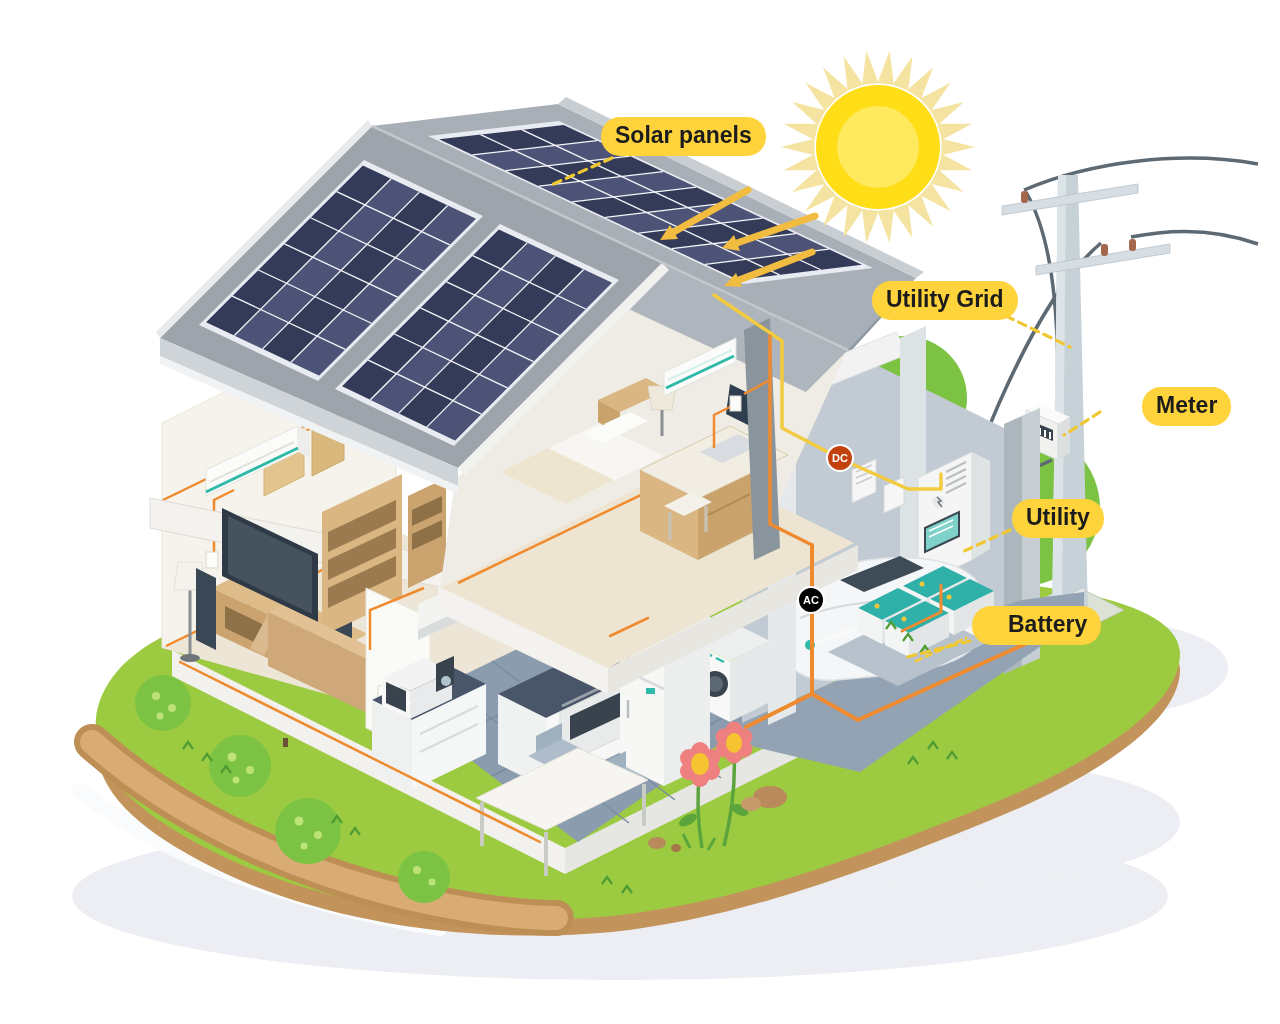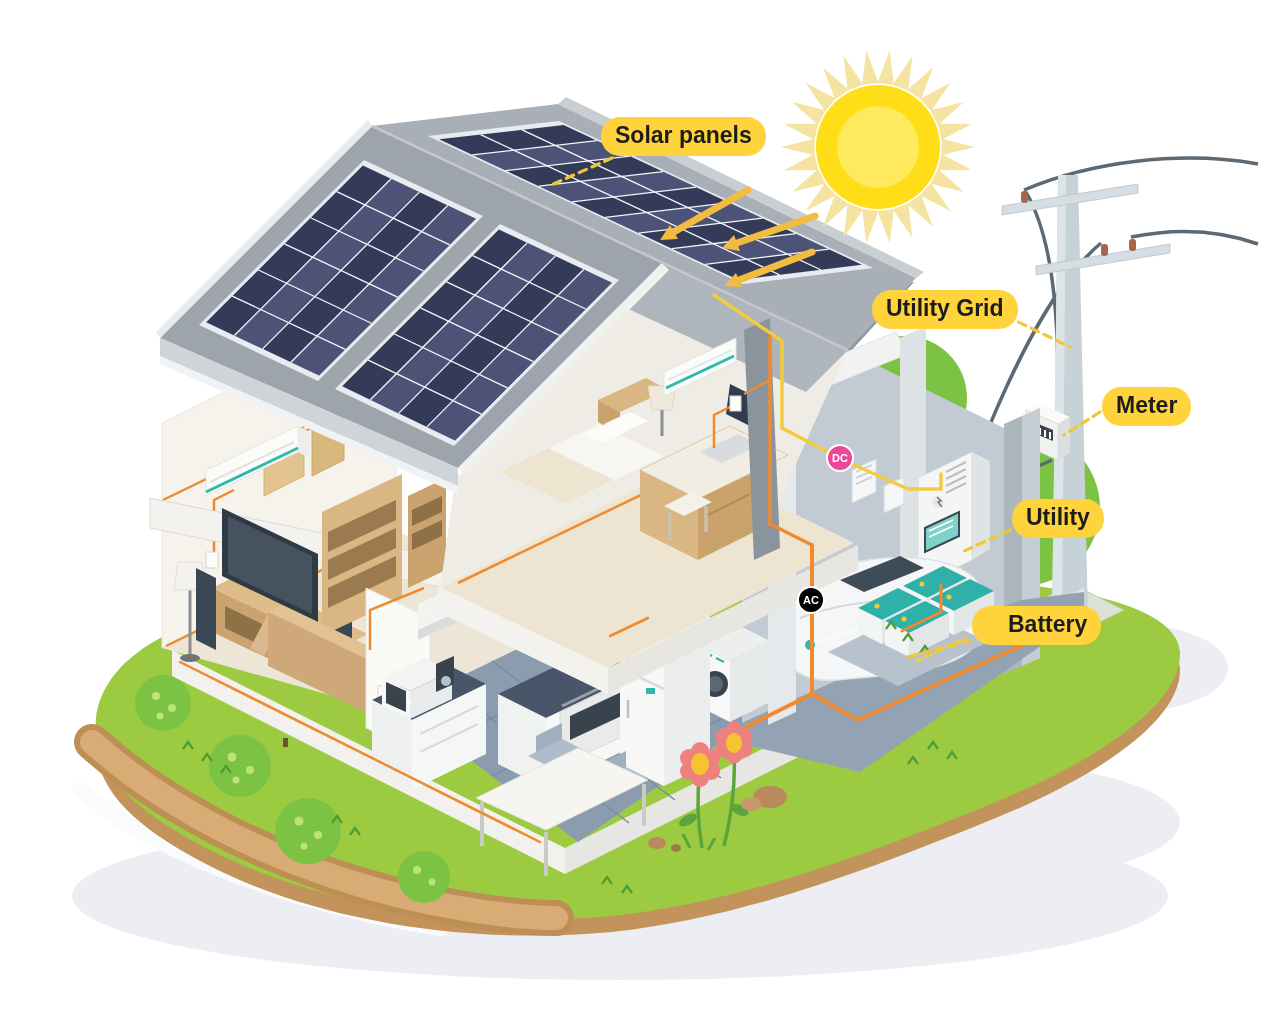--- a/index.html
+++ b/index.html
@@ -2,28 +2,28 @@
 <html><head>
 <meta charset="utf-8">
 <style>
   html,body{margin:0;padding:0;background:#fff;}
   .stage{position:relative;width:1280px;height:1024px;background:#fff;overflow:hidden;
          font-family:"Liberation Sans",sans-serif;}
   .stage svg{position:absolute;left:0;top:0;}
   .lbl{position:absolute;background:#FFD33B;color:#1C1C1C;font:700 23px "Liberation Sans",sans-serif;
        padding:5px 14px 7px;border-radius:19px;white-space:nowrap;z-index:5;}
   #lbl-solar{left:601px;top:117px;}
-  #lbl-grid{left:872px;top:290px;}
-  #lbl-meter{left:1102px;top:387px;}
+  #lbl-grid{left:872px;top:281px;}
+  #lbl-meter{left:1142px;top:387px;}
   #lbl-inverter{left:1012px;top:499px;}
   #lbl-battery{left:972px;top:606px;padding-left:36px;}
   .badge{position:absolute;width:28px;height:28px;border-radius:50%;border:2px solid #fff;
          color:#fff;font:700 11px "Liberation Sans",sans-serif;display:flex;align-items:center;
          justify-content:center;box-sizing:border-box;z-index:4;}
-  #badge-dc{left:826px;top:444px;background:#ec4899;}
+  #badge-dc{left:826px;top:444px;background:#c2410c;}
   #badge-ac{left:797px;top:586px;background:#000000;}
 </style>
 </head>
 <body>
 
 <div class="stage">
 <svg width="1280" height="1024" viewBox="0 0 1280 1024">
 
   <g>
     <ellipse cx="620" cy="896" rx="548" ry="84" fill="#ECEEF3"></ellipse>

